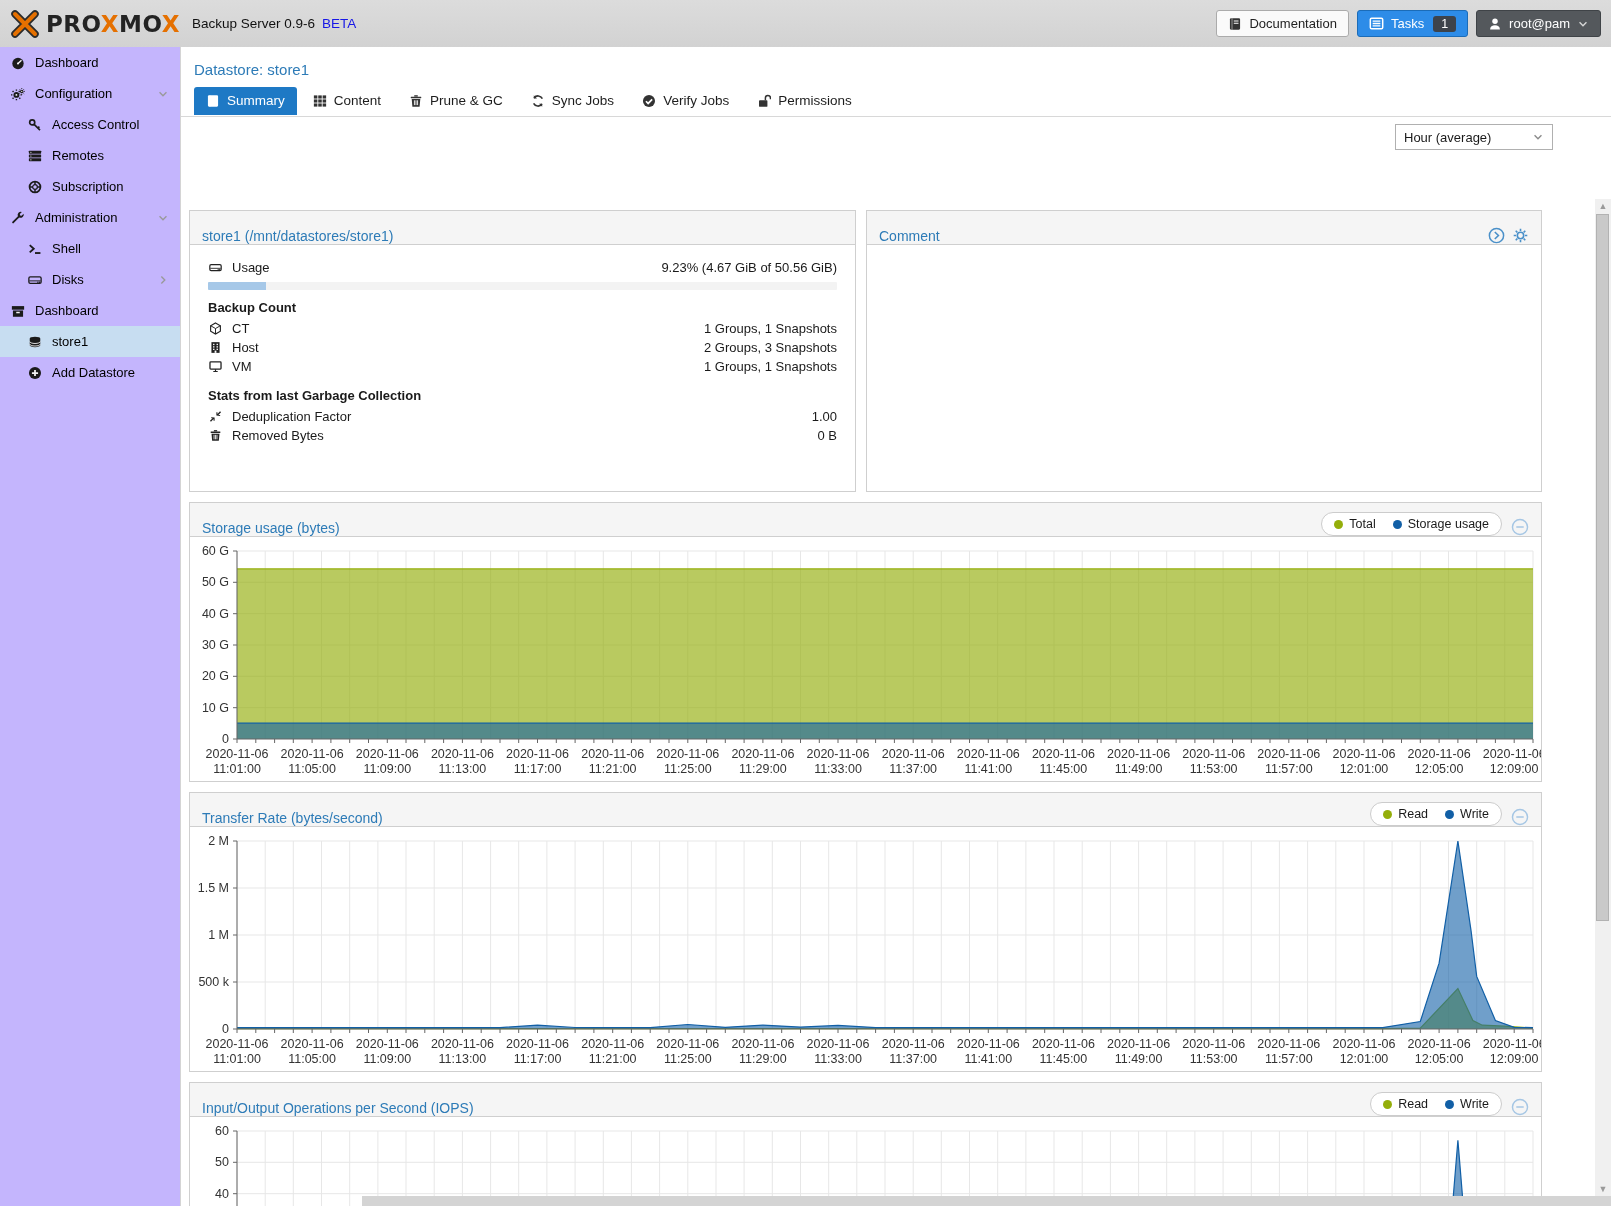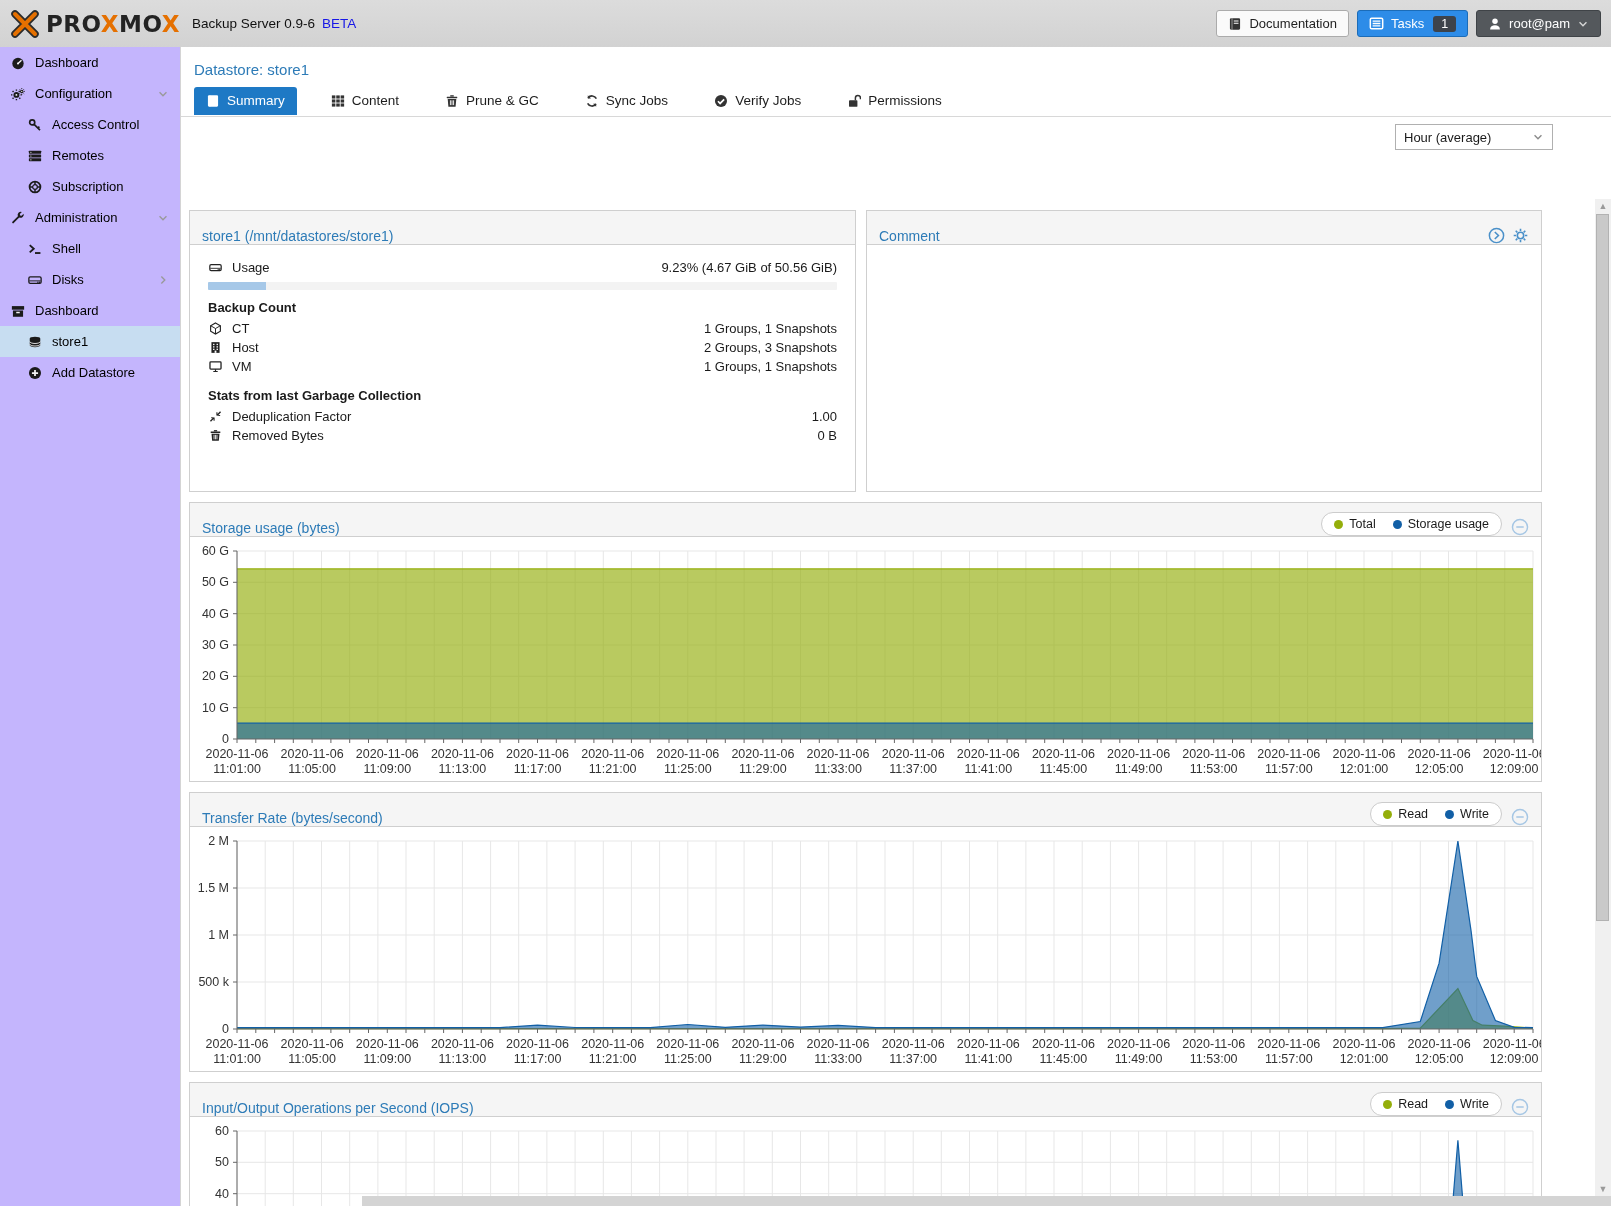--- a/index.html
+++ b/index.html
@@ -26,21 +26,21 @@
   
   .sidebar{position:absolute;top:47px;left:0;bottom:0;width:181px;background:#c4b5fd;border-right:1px solid #d4d4d4;box-sizing:border-box}
   .side-item{height:31px;display:flex;align-items:center;gap:9px;padding-left:10px;position:relative;cursor:pointer;color:#000}
   .side-item.lvl1{padding-left:27px}
   .side-item.selected{background:#c7ddf1}
   .side-item .icon{font-size:14px;color:#1b1b1b;width:16px}
   .side-item .expander{position:absolute;right:9px;color:#999;font-size:12px}
   
   .main{position:absolute;top:47px;left:181px;right:0;bottom:0;background:#fff}
   .page-title{color:#2d7bb7;font-size:15px;padding:14px 0 0 13px}
-  .tabs{display:flex;gap:22px;padding:9px 0 0 13px;border-bottom:1px solid #d8d8d8}
+  .tabs{display:flex;gap:4px;padding:9px 0 0 13px;border-bottom:1px solid #d8d8d8}
   .tab{display:flex;align-items:center;gap:7px;padding:6px 12px 7px;border-radius:3px 3px 0 0;font-size:13.5px;color:#1d1d1d;cursor:pointer;margin-bottom:1px}
   .tab .icon{font-size:14px;color:#333}
   .tab.active{background:#1e79c5;color:#fff}
   .tab.active .icon{color:#fff}
   .toolbar{height:41px;position:relative}
   .combo{position:absolute;right:58px;top:7px;width:158px;height:26px;border:1px solid #b0b0b0;background:#fff;display:flex;align-items:center;padding:0 8px;box-sizing:border-box;cursor:pointer}
   .combo .chev{margin-left:auto;color:#8a8a8a;font-size:12px}
   .content{position:absolute;top:152px;left:0;right:16px;bottom:0;padding:11px 0 0 8px;box-sizing:border-box}
   
   .panel{border:1px solid #cfcfcf;background:#fff;box-sizing:border-box}

